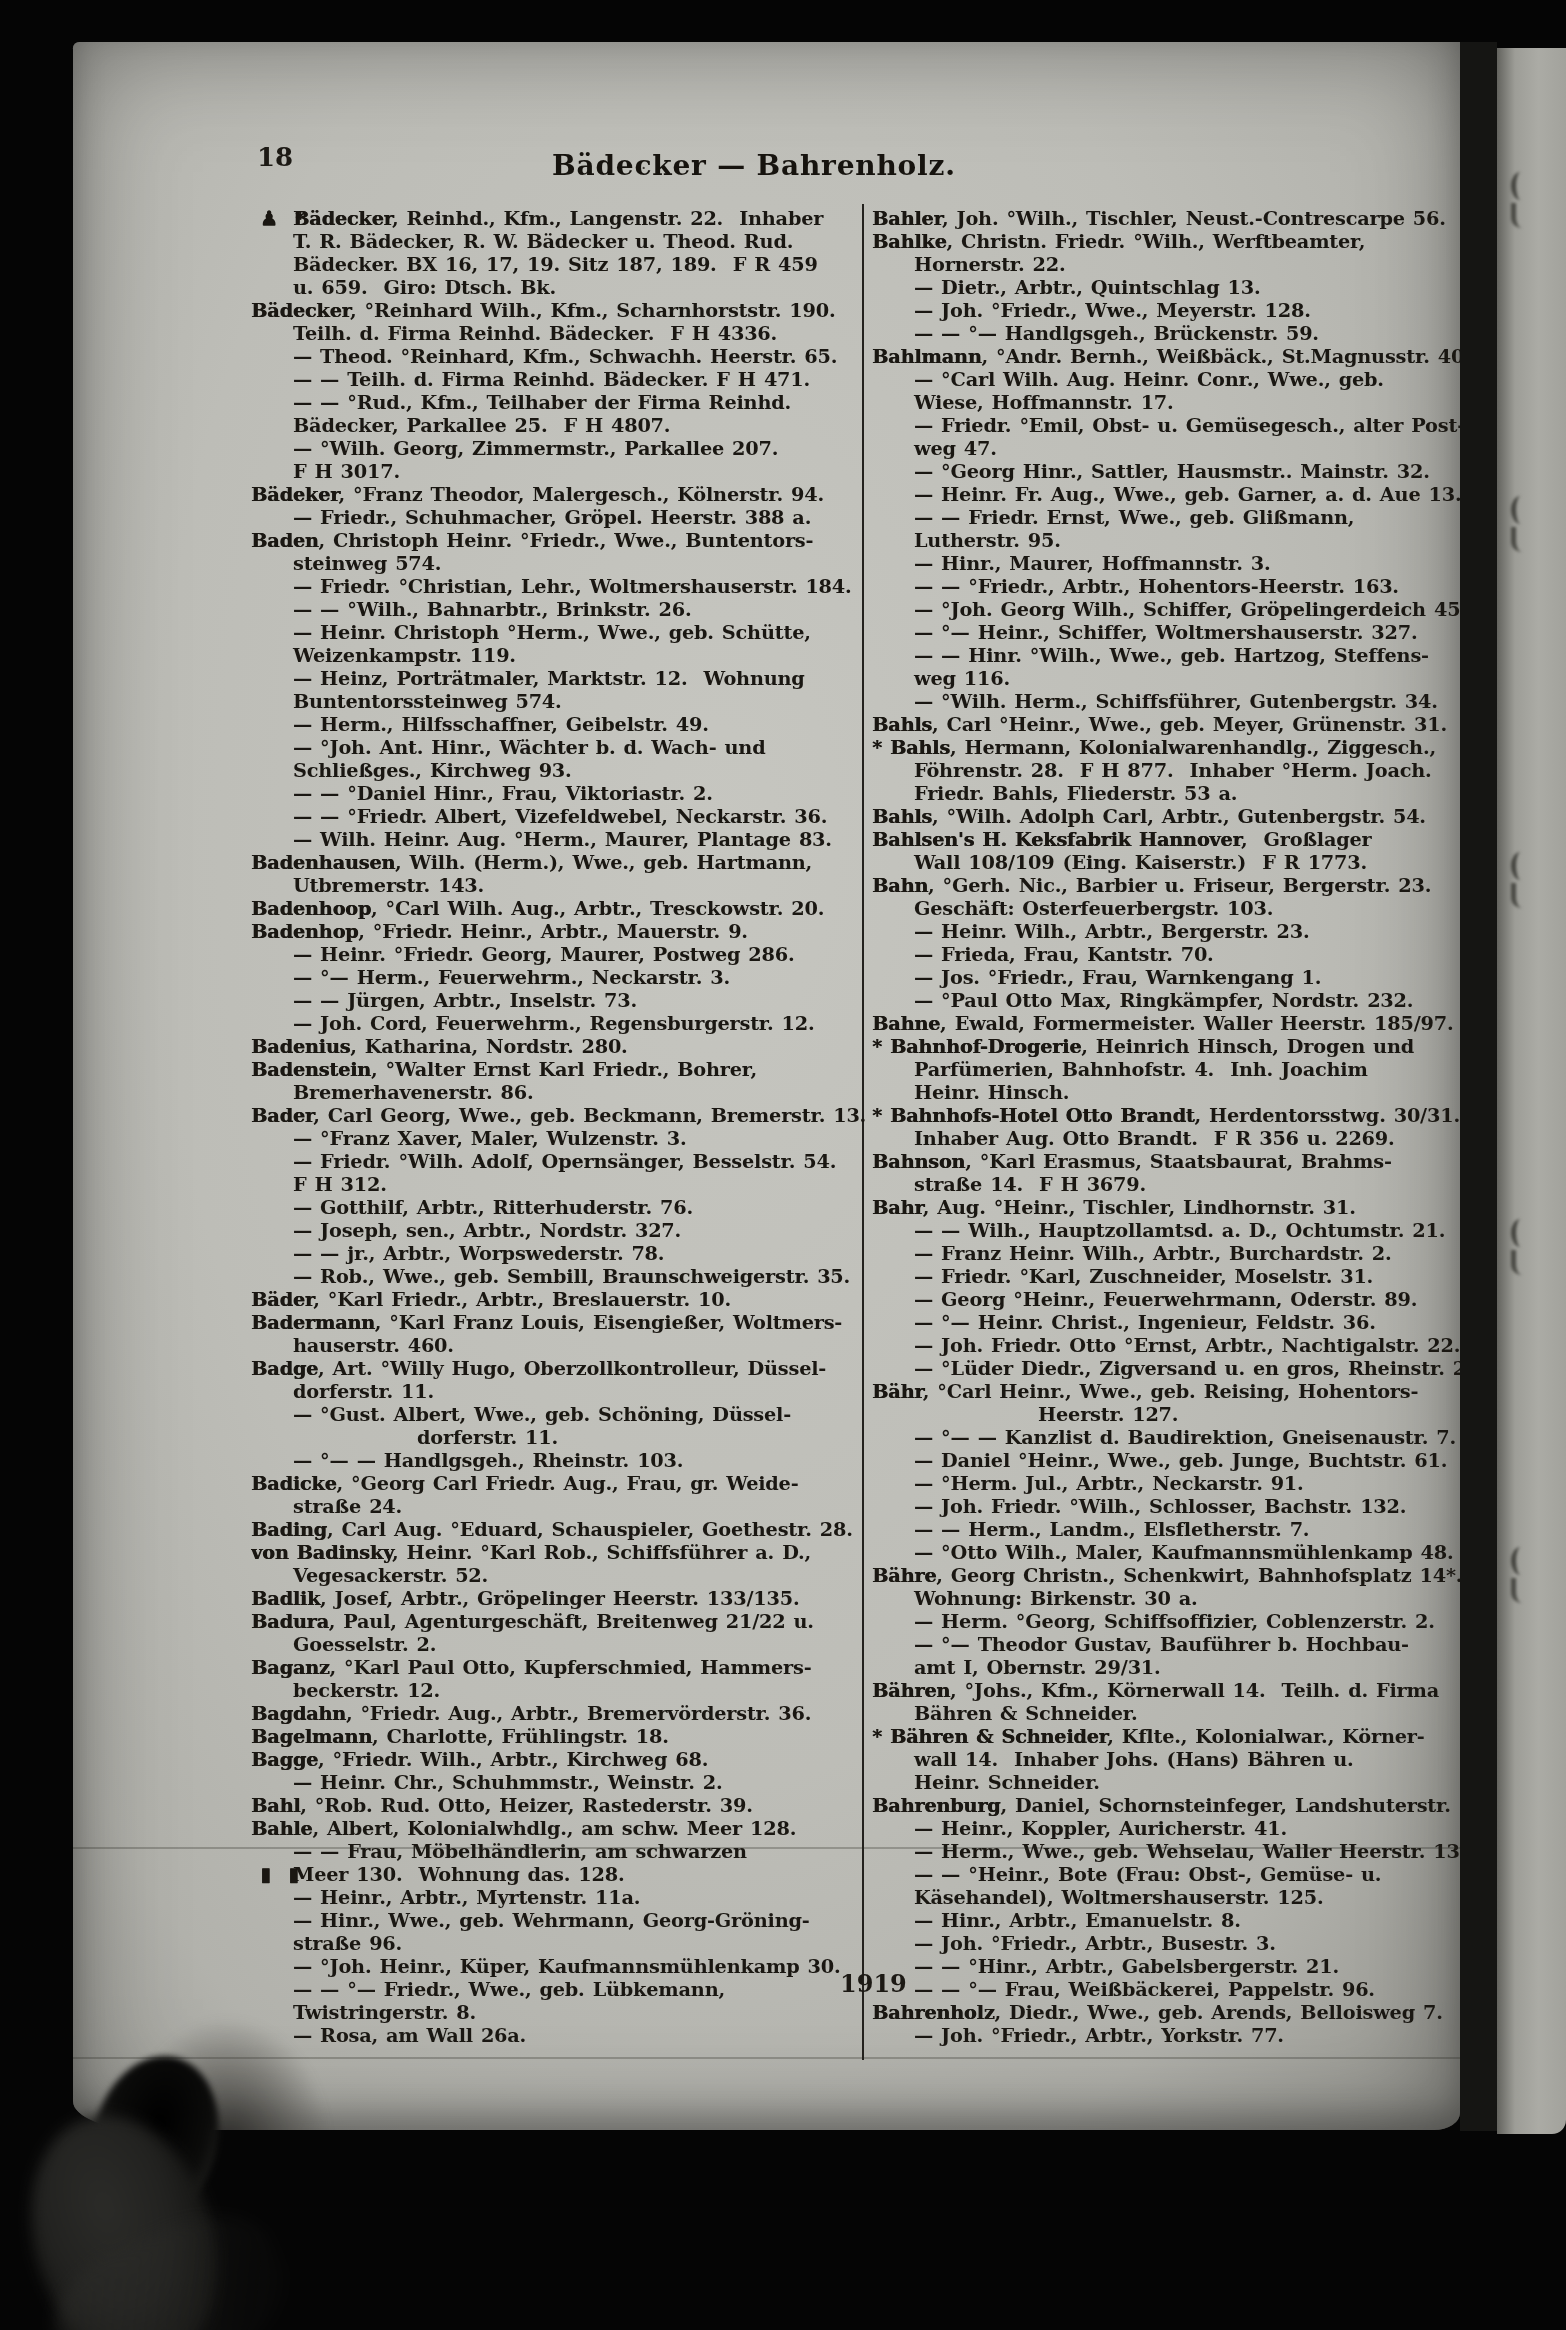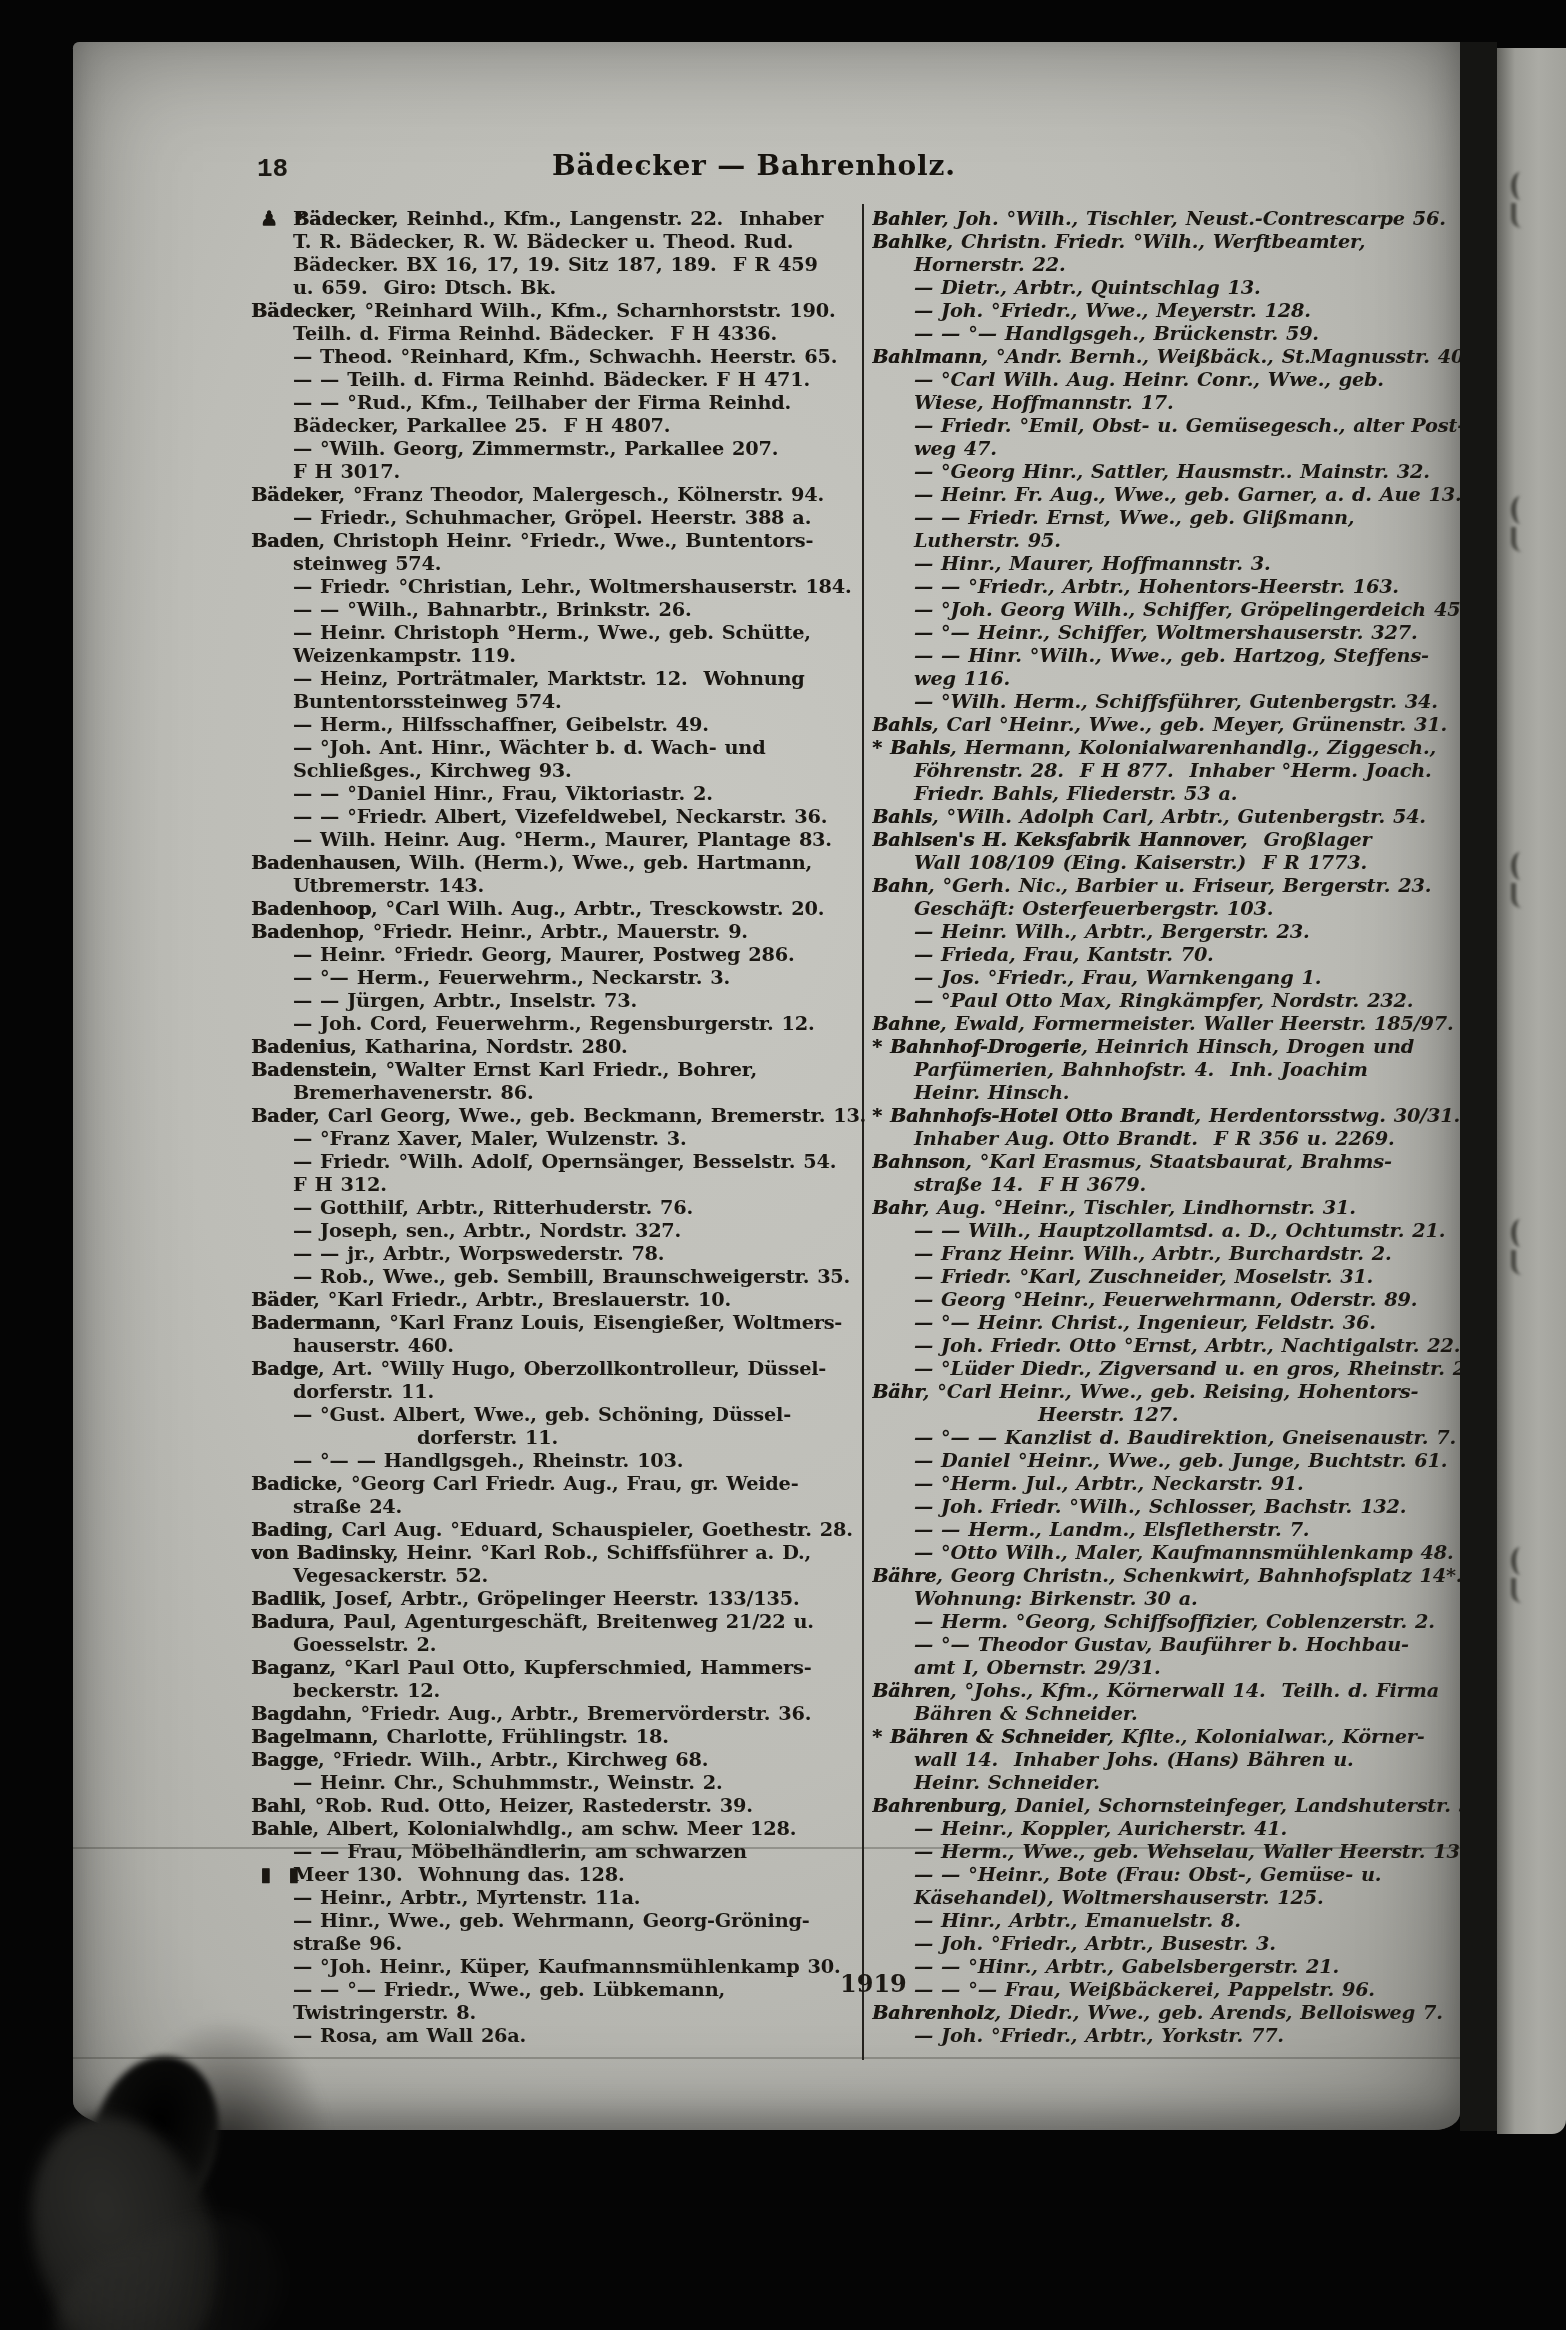--- a/index.html
+++ b/index.html
@@ -4,28 +4,28 @@
 <title>Adressbuch Scan</title>
 <style>
   html,body{margin:0;padding:0;background:#050505;}
   body{width:1566px;height:2330px;position:relative;overflow:hidden;
        font-family:"DejaVu Serif", serif;}
   .page{position:absolute;left:73px;top:42px;width:1387px;height:2088px;
         background:radial-gradient(ellipse at 46% 38%, #c6c6c0 0%, #bdbdb7 52%, #b2b2ac 78%, #999993 96%);
         box-shadow:inset 0 0 108px rgba(0,0,0,.38), inset 0 -14px 31px rgba(0,0,0,.25);
         border-bottom-left-radius:73px 29px;border-bottom-right-radius:26px 17px;
         border-top-left-radius:6.2px;overflow:hidden;}
-  .pagenum{position:absolute;left:184px;top:112px;font-size:26px;font-weight:bold;color:#1c1914;font-family:Liberation Mono, monospace;}
+  .pagenum{position:absolute;left:184px;top:100px;font-size:26px;font-weight:bold;color:#1c1914;}
   .title{position:absolute;left:479px;top:107px;width:618px;text-align:left;
          font-size:28px;font-weight:bold;letter-spacing:0.8px;color:#16130e;}
   .headerdot{position:absolute;left:568px;top:116px;font-size:17px;color:#3f3c36;}
   .divider{position:absolute;left:789px;top:162px;width:2.3px;height:1856px;background:#23211d;}
   .col{position:absolute;top:165px;height:1847px;overflow:hidden;color:#1a1712;font-weight:bold;}
   #col-left{left:178px;width:614px;}
-  #col-right{left:799px;width:618px;font-style:italic;}
+  #col-right{left:799px;width:618px;}
   .line{position:relative;white-space:pre;height:23px;line-height:23px;
         font-size:19.3px;letter-spacing:-0.2px;word-spacing:1.5px;}
   .line b{font-weight:bold;text-shadow:0.5px 0 0 currentColor;}
   .i0{padding-left:0;}
   .i1{padding-left:42px;}
   .i2{padding-left:166px;}
   .marker{position:absolute;left:9.3px;top:0;letter-spacing:4.6px;text-shadow:0.5px 0 0 currentColor;}
   .footer{position:absolute;left:767px;top:1927px;font-size:24px;font-weight:bold;color:#1c1914;}
   .scanline{position:absolute;left:0;width:100%;height:1.5px;background:rgba(40,38,34,.28);}
   .sl1{top:1805px;} .sl2{top:2015px;}

